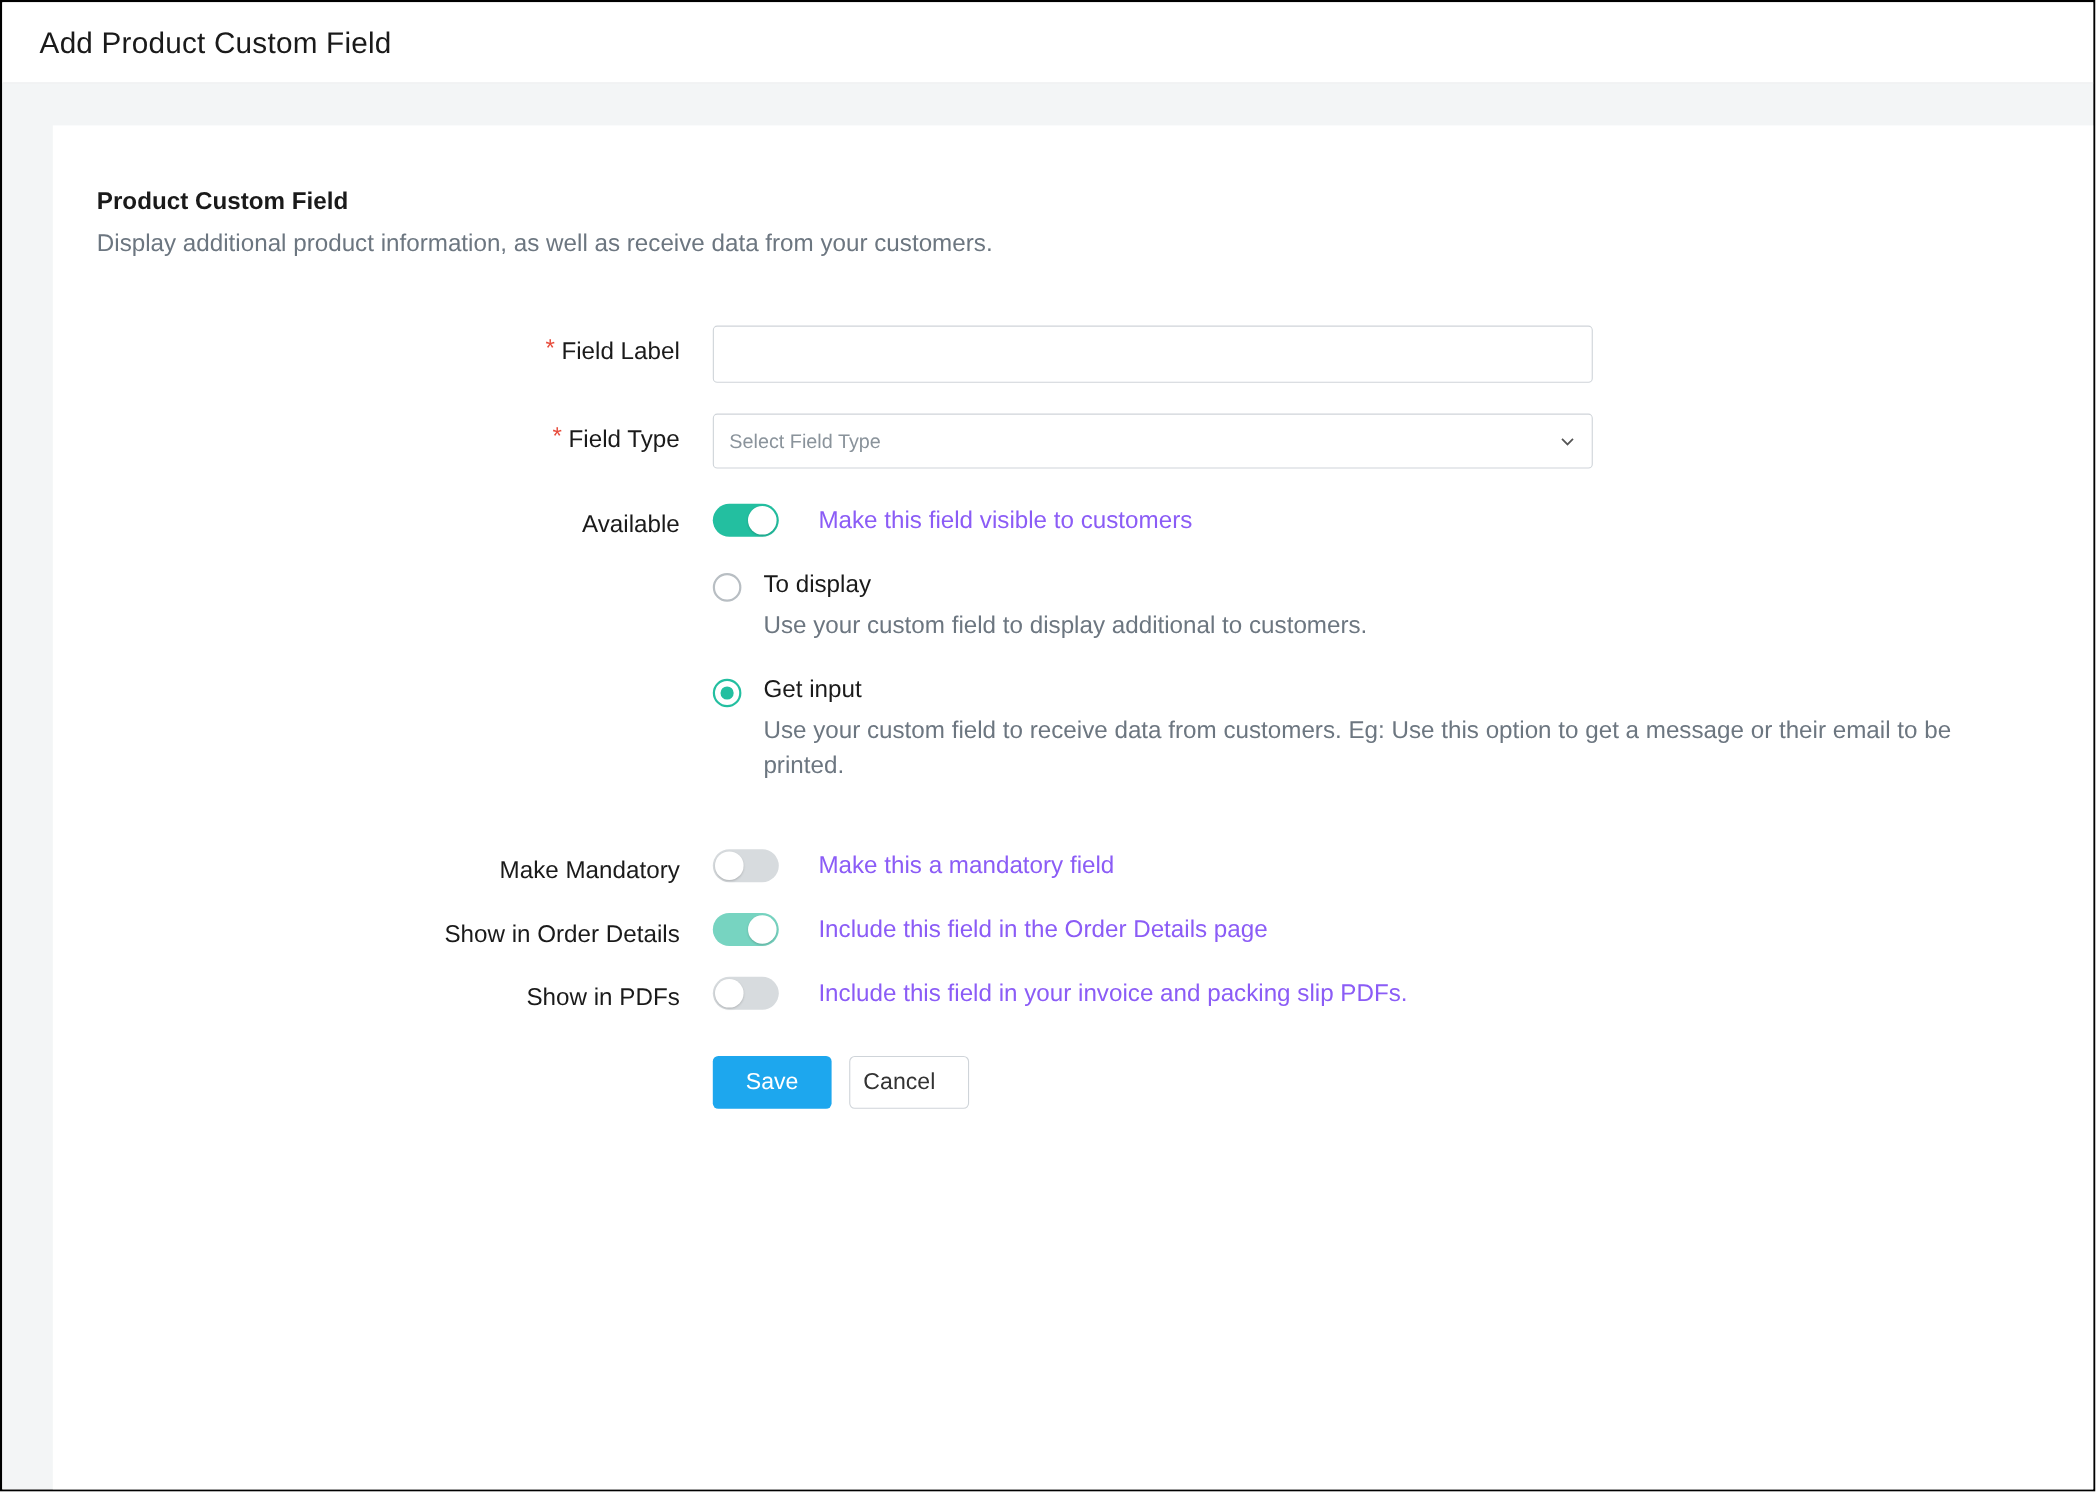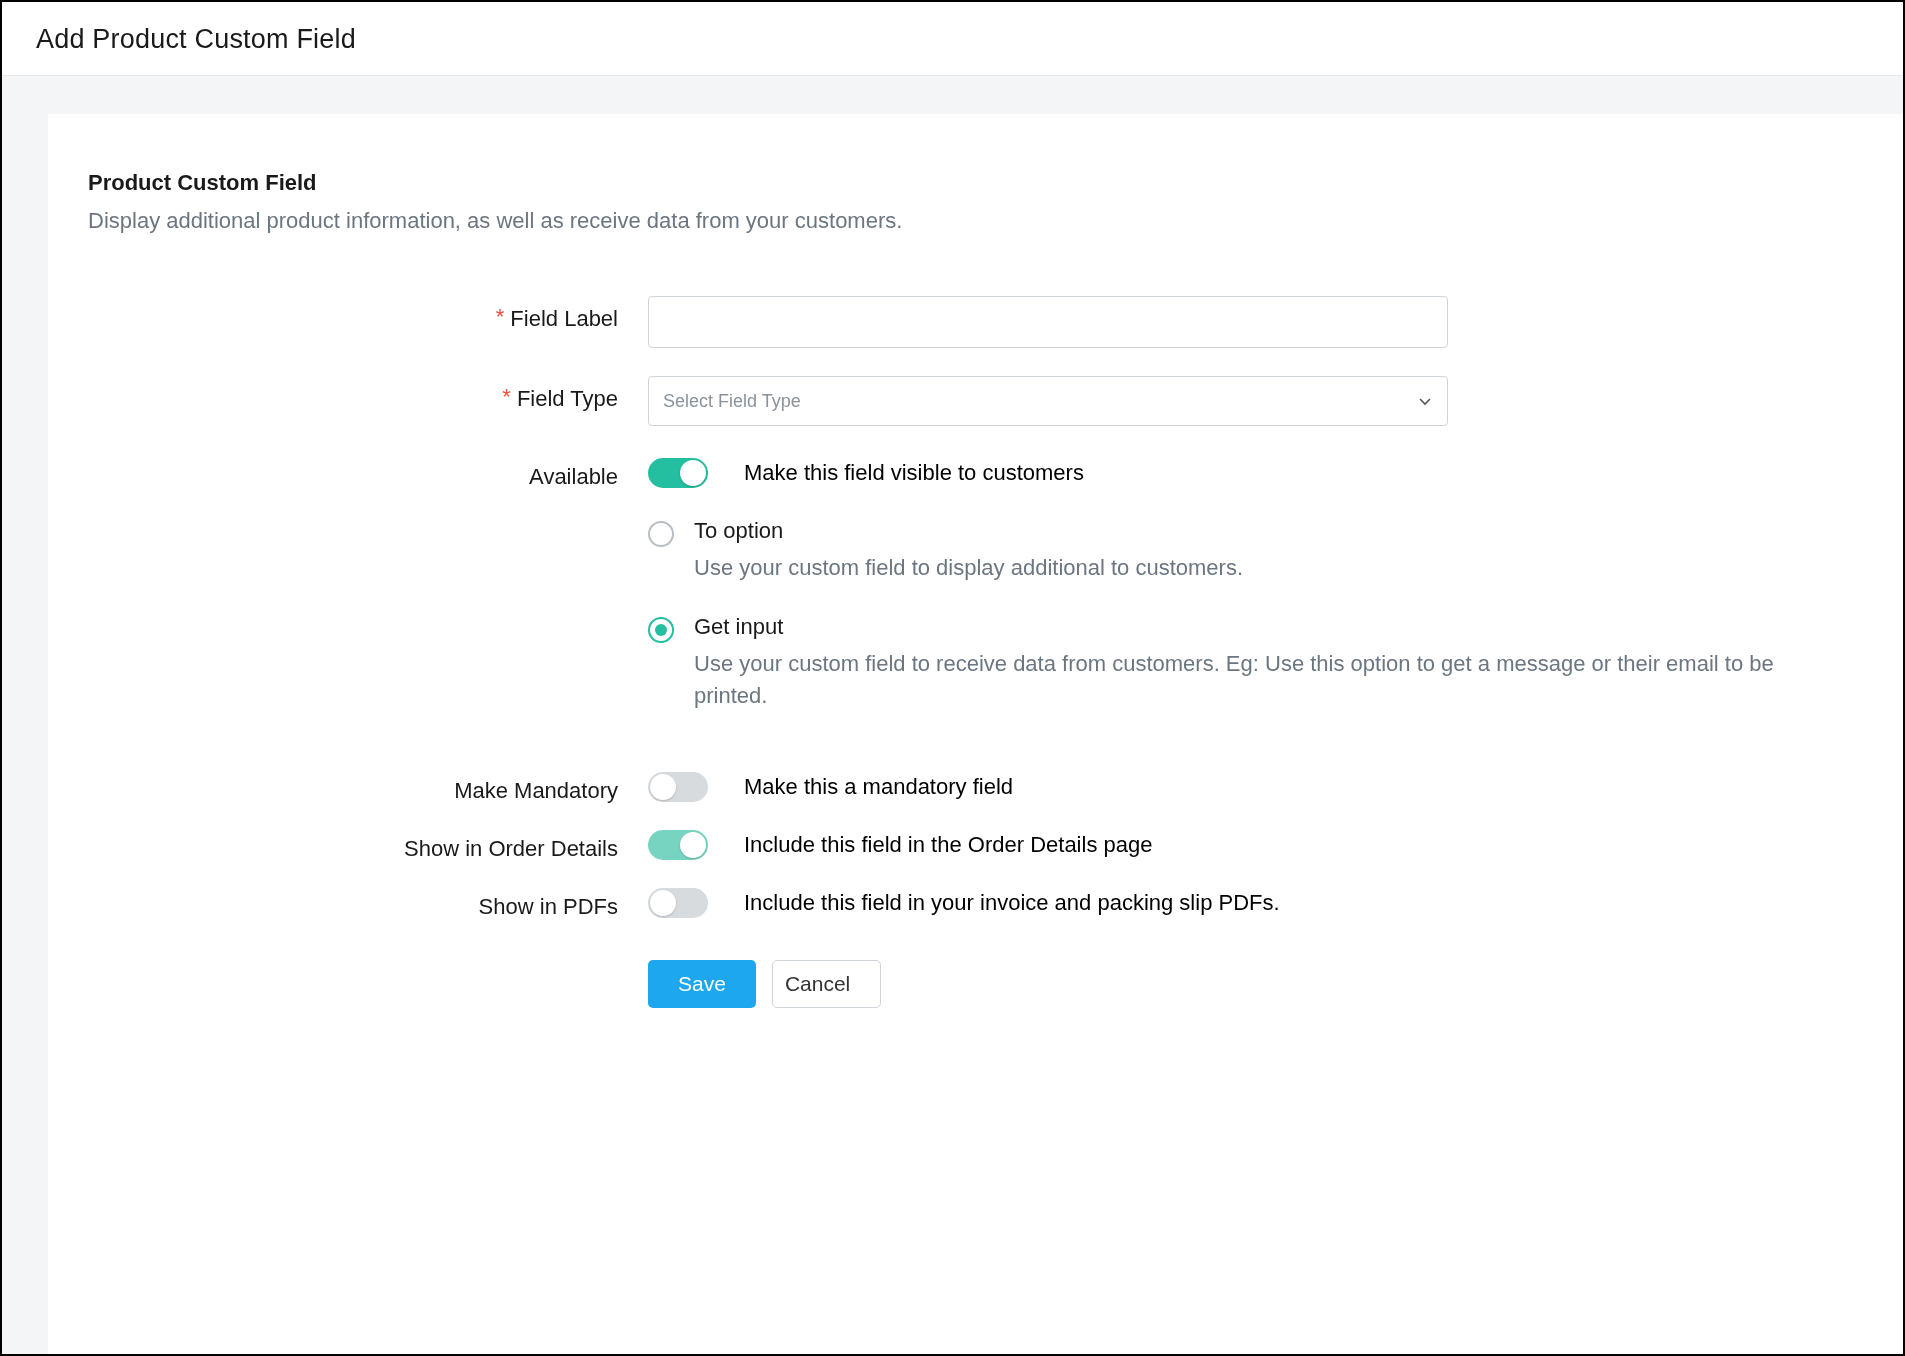--- a/index.html
+++ b/index.html
@@ -120,21 +120,21 @@
     border-radius: 50%;
     background: #fff;
     box-shadow: 0 1px 2px rgba(0,0,0,.18);
   }
   .toggle.on { background: #23bfa0; }
   .toggle.on .knob { right: 2px; }
   .toggle.on.dim { background: #77d4c1; }
   .toggle.off { background: #d7dbde; }
   .toggle.off .knob { left: 2px; }
 
-  .toggle-label { font-size: 22px; color: #000000; }
+  .toggle-label { font-size: 22px; color: #8b5cf6; }
 
   .radio-block { margin-top: 22px; margin-bottom: 26px; }
   .radio-item { display: flex; align-items: flex-start; gap: 20px; margin-bottom: 30px; }
   .radio {
     width: 26px; height: 26px; border-radius: 50%;
     border: 2px solid #b8bec3;
     position: relative; flex-shrink: 0; margin-top: 3px;
     cursor: pointer; background: #fff;
   }
   .radio.checked { border-color: #23bfa0; }
@@ -205,21 +205,21 @@
               <div class="toggle on">
                   <div class="knob"></div>
                 </div>
               <div class="toggle-label">Make this field visible to customers</div>
             </div>
 
             <div class="radio-block">
               <div class="radio-item">
                 <div class="radio"></div>
                 <div class="radio-text">
-                  <div class="radio-title">To option</div>
+                  <div class="radio-title">To display</div>
                   <div class="radio-desc">Use your custom field to display additional to customers.</div>
                 </div>
               </div>
               <div class="radio-item" style="margin-bottom:8px;">
                 <div class="radio checked"></div>
                 <div class="radio-text">
                   <div class="radio-title">Get input</div>
                   <div class="radio-desc">Use your custom field to receive data from customers. Eg: Use this option to get a message or their email to be printed.</div>
                 </div>
               </div>

